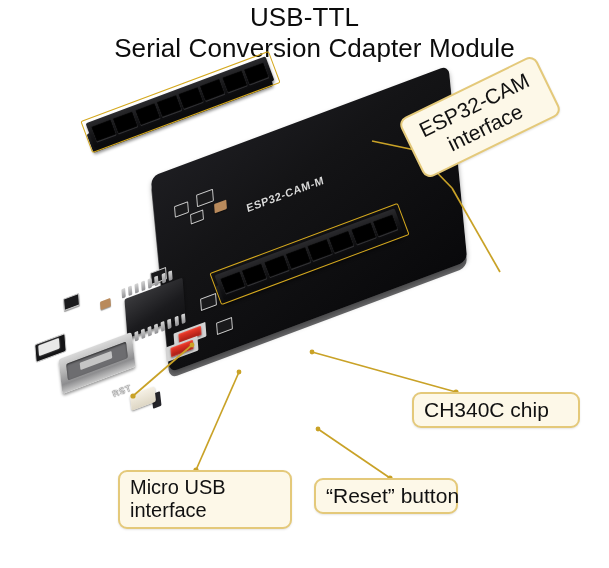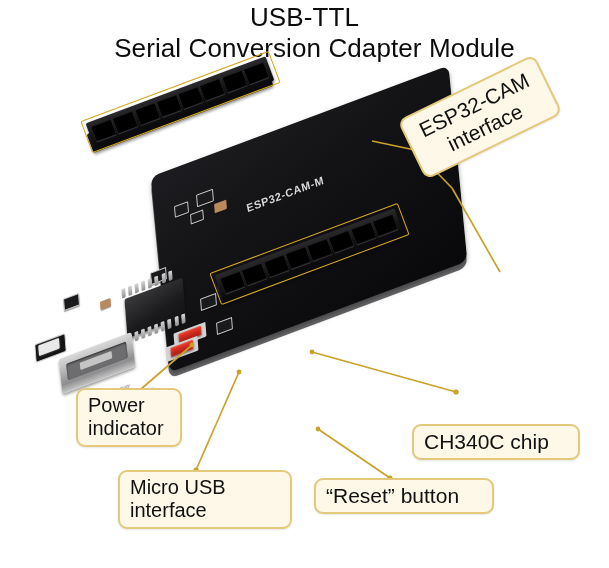--- a/index.html
+++ b/index.html
@@ -219,22 +219,22 @@
   .callout .ln{display:block;}
   #c-esp{
     left:404px;top:84px;width:152px;
     transform:rotate(-26deg);
     font-size:21px;line-height:25px;
     text-align:center;
     padding:5px 8px 7px 8px;
   }
   #c-power{left:76px;top:388px;width:106px;}
   #c-usb{left:118px;top:470px;width:174px;}
-  #c-reset{left:314px;top:478px;width:180px;font-size:21px;}
-  #c-ch340{left:412px;top:392px;width:168px;font-size:21px;margin-top:32px;}
+  #c-reset{left:314px;top:478px;width:144px;font-size:21px;}
+  #c-ch340{left:412px;top:392px;width:168px;font-size:21px;}
 </style>
 </head>
 <body>
 
 <div id="stage">
 
   <div class="title">
     <span class="l1">USB-TTL</span>
     <span class="l2">Serial Conversion Cdapter Module</span>
   </div>
@@ -346,24 +346,20 @@
       <circle cx="239" cy="372" r="2.4"></circle>
       <circle cx="318" cy="429" r="2.4"></circle>
     </g>
   </svg>
 
   <div class="callout" id="c-esp">
     <span class="ln">ESP32-CAM</span>
     <span class="ln">interface</span>
   </div>
 
-  <div class="callout" id="c-power">
-    <span class="ln">Power</span>
-    <span class="ln">indicator</span>
-  </div>
 
   <div class="callout" id="c-usb">
     <span class="ln">Micro USB</span>
     <span class="ln">interface</span>
   </div>
 
   <div class="callout" id="c-reset">
     <span class="ln">“Reset”  button</span>
   </div>
 

